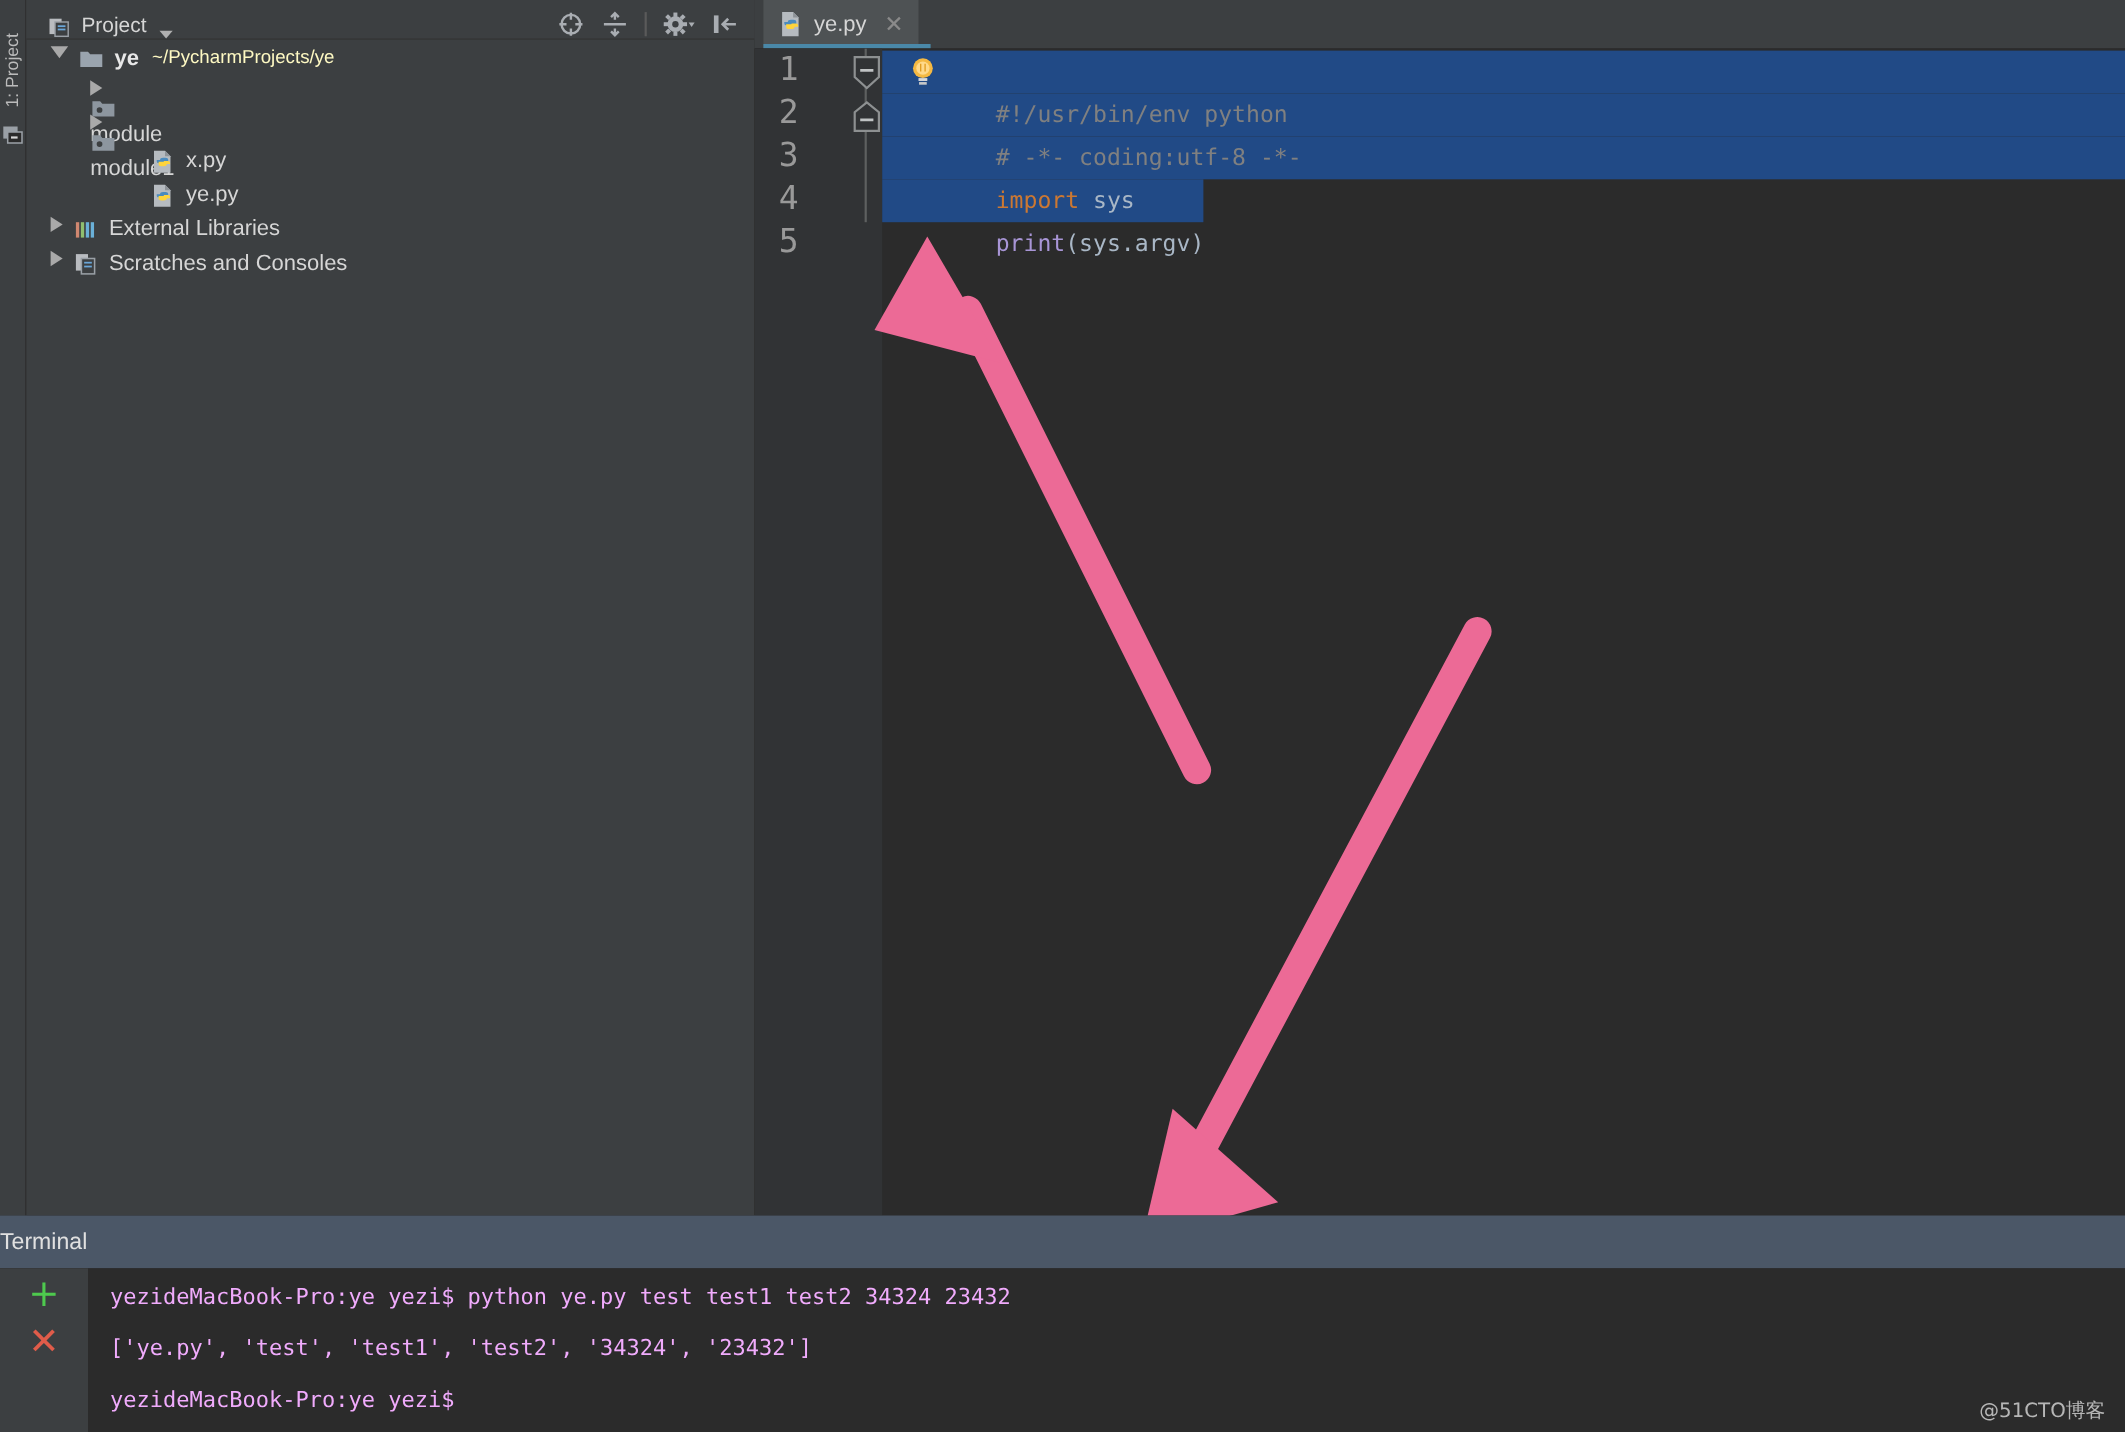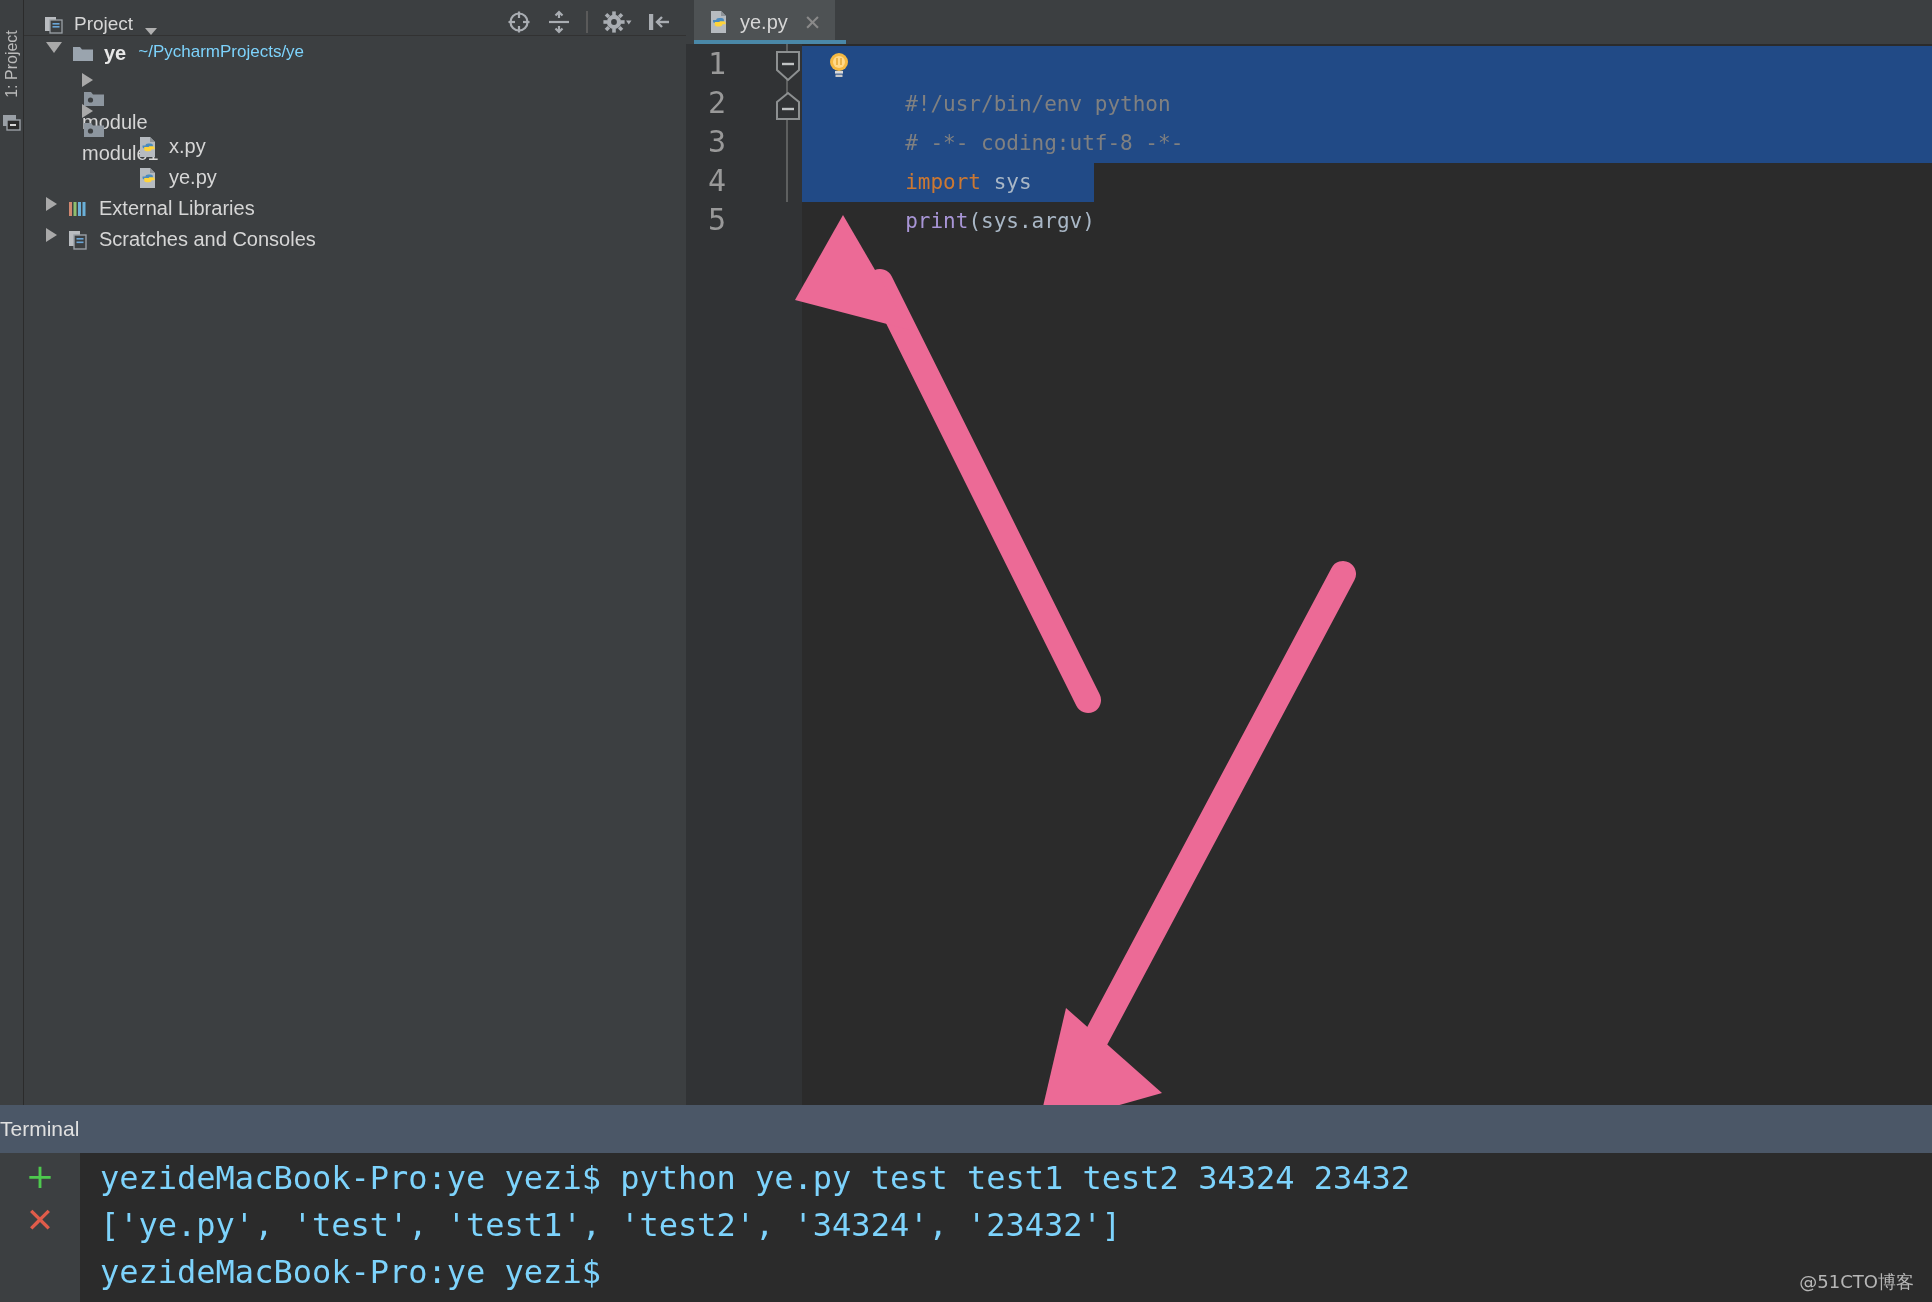--- a/index.html
+++ b/index.html
@@ -60,21 +60,21 @@
   }
   .tri.open {
     border-left: 8px solid transparent; border-right: 8px solid transparent;
     border-top: 11px solid #a9a9a9; border-bottom: 0;
     margin-right: 9px;
   }
   .tri.blank { border: 0; width: 11px; margin-right: 9px; }
   .ticon { width: 24px; height: 24px; margin-right: 9px; flex: 0 0 auto; }
   .tlabel { color: #d6d6d6; }
   .tlabel.bold { font-weight: bold; color: #e8e8e8; }
-  .tpath { color: #7dd3fc; font-size: 17px; margin-left: 12px; }
+  .tpath { color: #fef9c3; font-size: 17px; margin-left: 12px; }
   .indent1 { padding-left: 22px; }
   .indent2 { padding-left: 58px; flex-direction: column; }
   .indent3 { padding-left: 92px; }
 
   
   .tabbar {
     position: absolute; left: 686px; top: 0; width: 1246px; height: 44px;
     background: #3c3f41;
   }
   .tab {
@@ -146,22 +146,22 @@
     display: flex;
   }
   .term-side {
     width: 80px; height: 100%; background: #3c3f41;
     display: flex; flex-direction: column; align-items: center; padding-top: 8px; gap: 14px;
   }
   .term-side .plus { color: #4ec94e; font-size: 34px; line-height: 30px; font-family: "DejaVu Sans", sans-serif;}
   .term-side .cross { color: #e05c4a; font-size: 34px; line-height: 30px; font-family: "DejaVu Sans", sans-serif;}
   .term-out {
     flex: 1; padding-left: 20px; padding-top: 2px;
-    font-family: "DejaVu Sans Mono", monospace; font-size: 32px; line-height: 47px;
-    color: #7dd3fc; white-space: pre; overflow: hidden;
+    font-family: "DejaVu Sans Mono", monospace; font-size: 20px; line-height: 47px;
+    color: #f0abfc; white-space: pre; overflow: hidden;
   }
   .watermark {
     position: absolute; right: 18px; bottom: 8px;
     color: #cfcfcf; font-size: 18px; opacity: .85;
     font-family: "DejaVu Sans", sans-serif;
   }
   .bottom-strip {
     position: absolute; left: 0; top: 1150px; width: 24px; height: 152px;
     background: #2b2b2b;
   }

